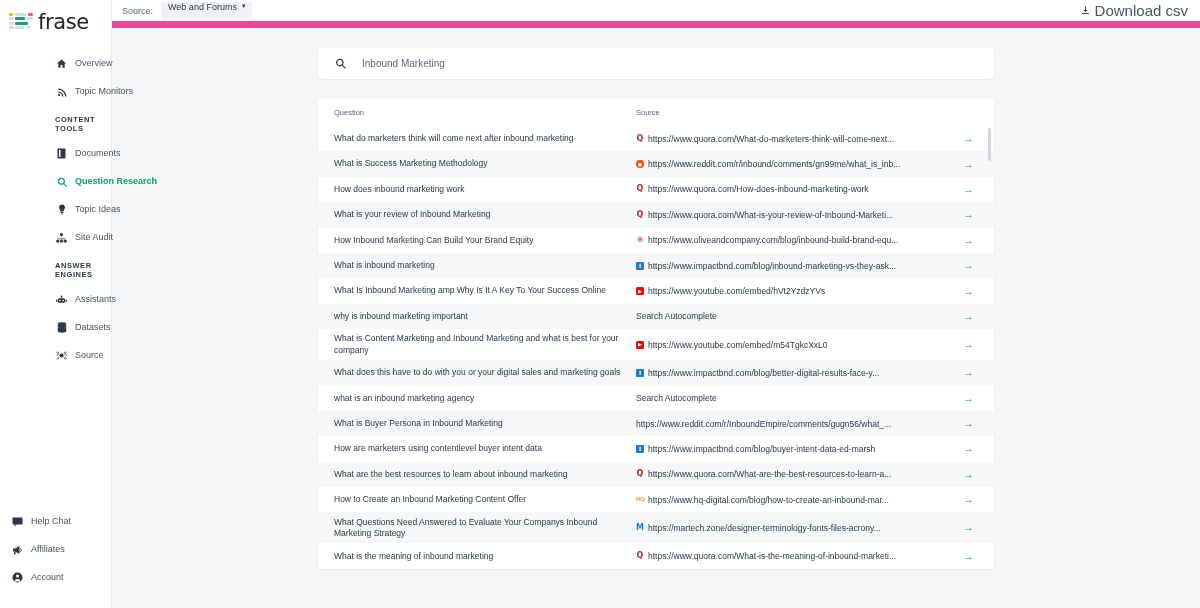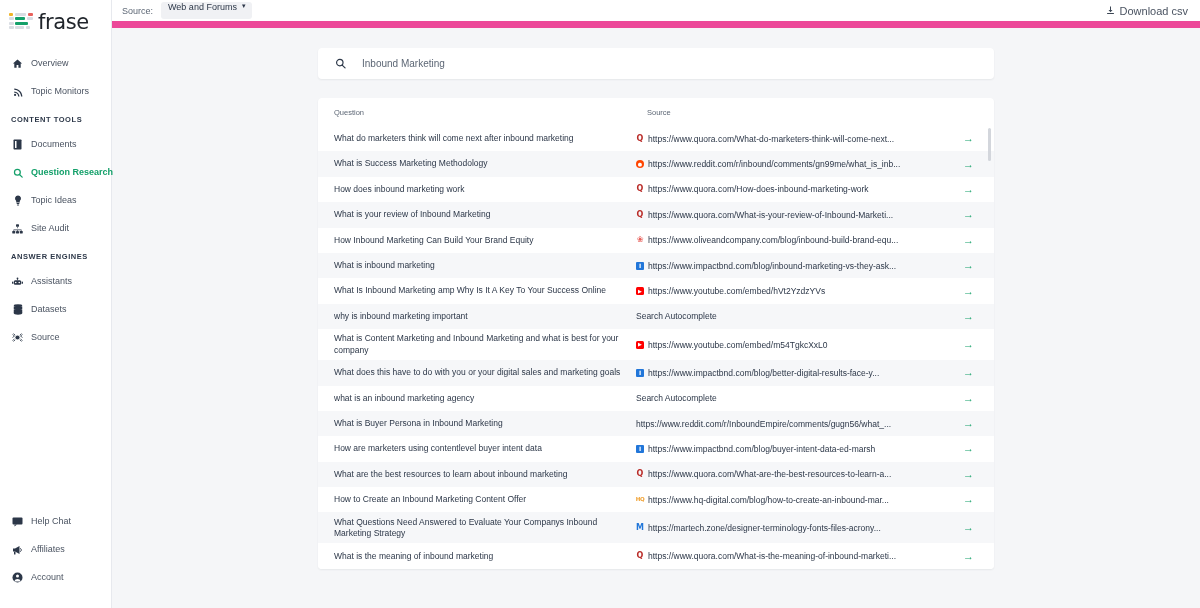--- a/index.html
+++ b/index.html
@@ -26,21 +26,21 @@
   }
   .logo-mark {
     width: 24px; height: 19px; position: relative; margin-right: 5px;
   }
   .logo-mark i { position: absolute; display: block; border-radius: 1px; }
   .logo-word {
     font-size: 21px; color: #20252b; letter-spacing: -0.4px;
     font-family: "DejaVu Sans", sans-serif; line-height: 1;
   }
 
-  .nav { margin-top: 17px; }
+  .nav { margin-top: 17px; margin-left: 44px; }
   .nav-item {
     display: flex; align-items: center; gap: 7px;
     height: 19px; padding-left: 11px; margin-bottom: 9px;
     cursor: pointer; text-decoration: none;
   }
   .nav-item .ico {
     width: 13px; height: 13px; display: flex;
     align-items: center; justify-content: center; flex: 0 0 13px;
     color: #2c3748;
   }
@@ -72,21 +72,21 @@
     background: #f0f1f4; border-radius: 3px; height: 17px;
     display: flex; gap: 5px;
     padding: 0 7px; cursor: pointer;
   }
   .source-select .val { font-size: 9px; color: #2c3748; }
   .source-select .caret { font-size: 7px; color: #2c3748; line-height: 1; }
   .topbar-spacer { flex: 1 1 auto; }
   .download-btn {
     display: flex; align-items: center; gap: 5px; cursor: pointer;
   }
-  .download-btn .lbl { font-size: 11px; color: #4a5361; }
+  .download-btn .lbl { font-size: 15px; color: #4a5361; }
 
   
   .content {
     flex: 1 1 auto; overflow: hidden;
     display: flex; flex-direction: column; align-items: center;
     padding-top: 20px;
   }
   .search-box {
     width: 676px; height: 31px; background: #ffffff; border-radius: 4px;
     display: flex; align-items: center; gap: 9px; padding: 0 17px;
@@ -97,21 +97,21 @@
 
   .table-card {
     width: 676px; margin-top: 19px; background: #ffffff; border-radius: 4px;
     box-shadow: 0 1px 2px rgba(30,40,60,0.07);
     position: relative; overflow: hidden;
     display: flex; flex-direction: column;
     max-height: 495px;
   }
   .thead {
     display: flex; align-items: center; height: 28px;
-    padding: 0 16px; flex: 0 0 28px; gap: 11px;
+    padding: 0 16px; flex: 0 0 28px;
   }
   .th { font-size: 7.5px; color: #5d6775; font-weight: normal; }
   .th.q { flex: 0 0 302px; }
   .th.s { flex: 1 1 auto; }
 
   .tbody { overflow: hidden; }
   .row {
     display: flex; align-items: center; min-height: 25.4px;
     padding: 4px 16px; background: #ffffff; cursor: pointer;
   }

